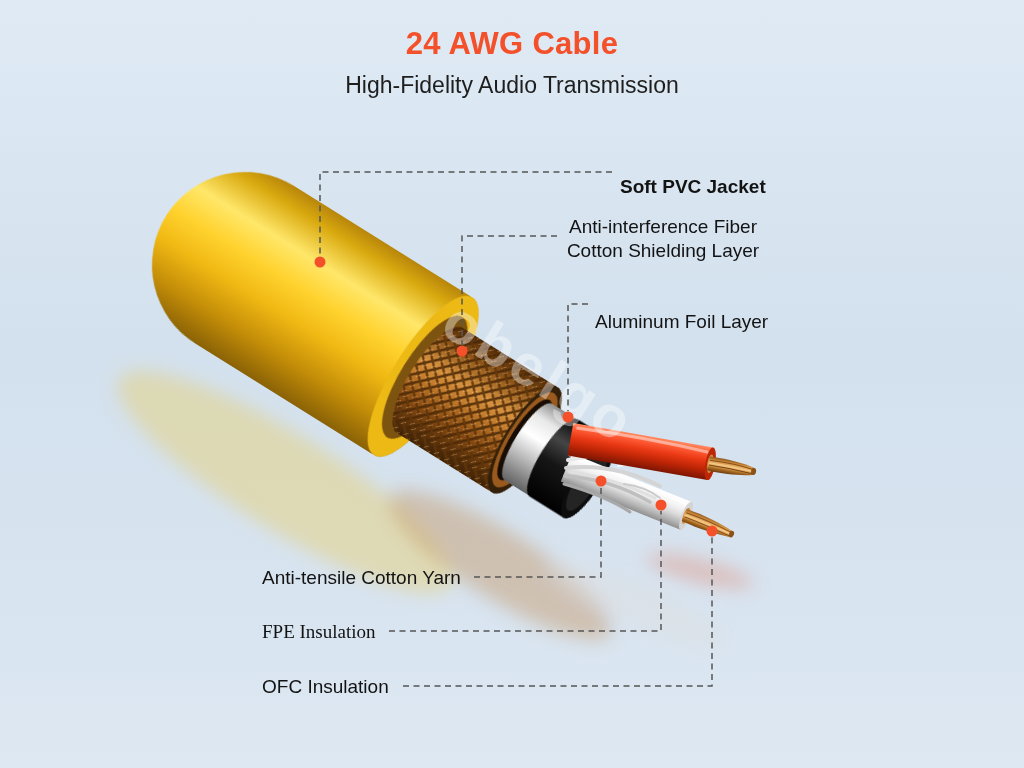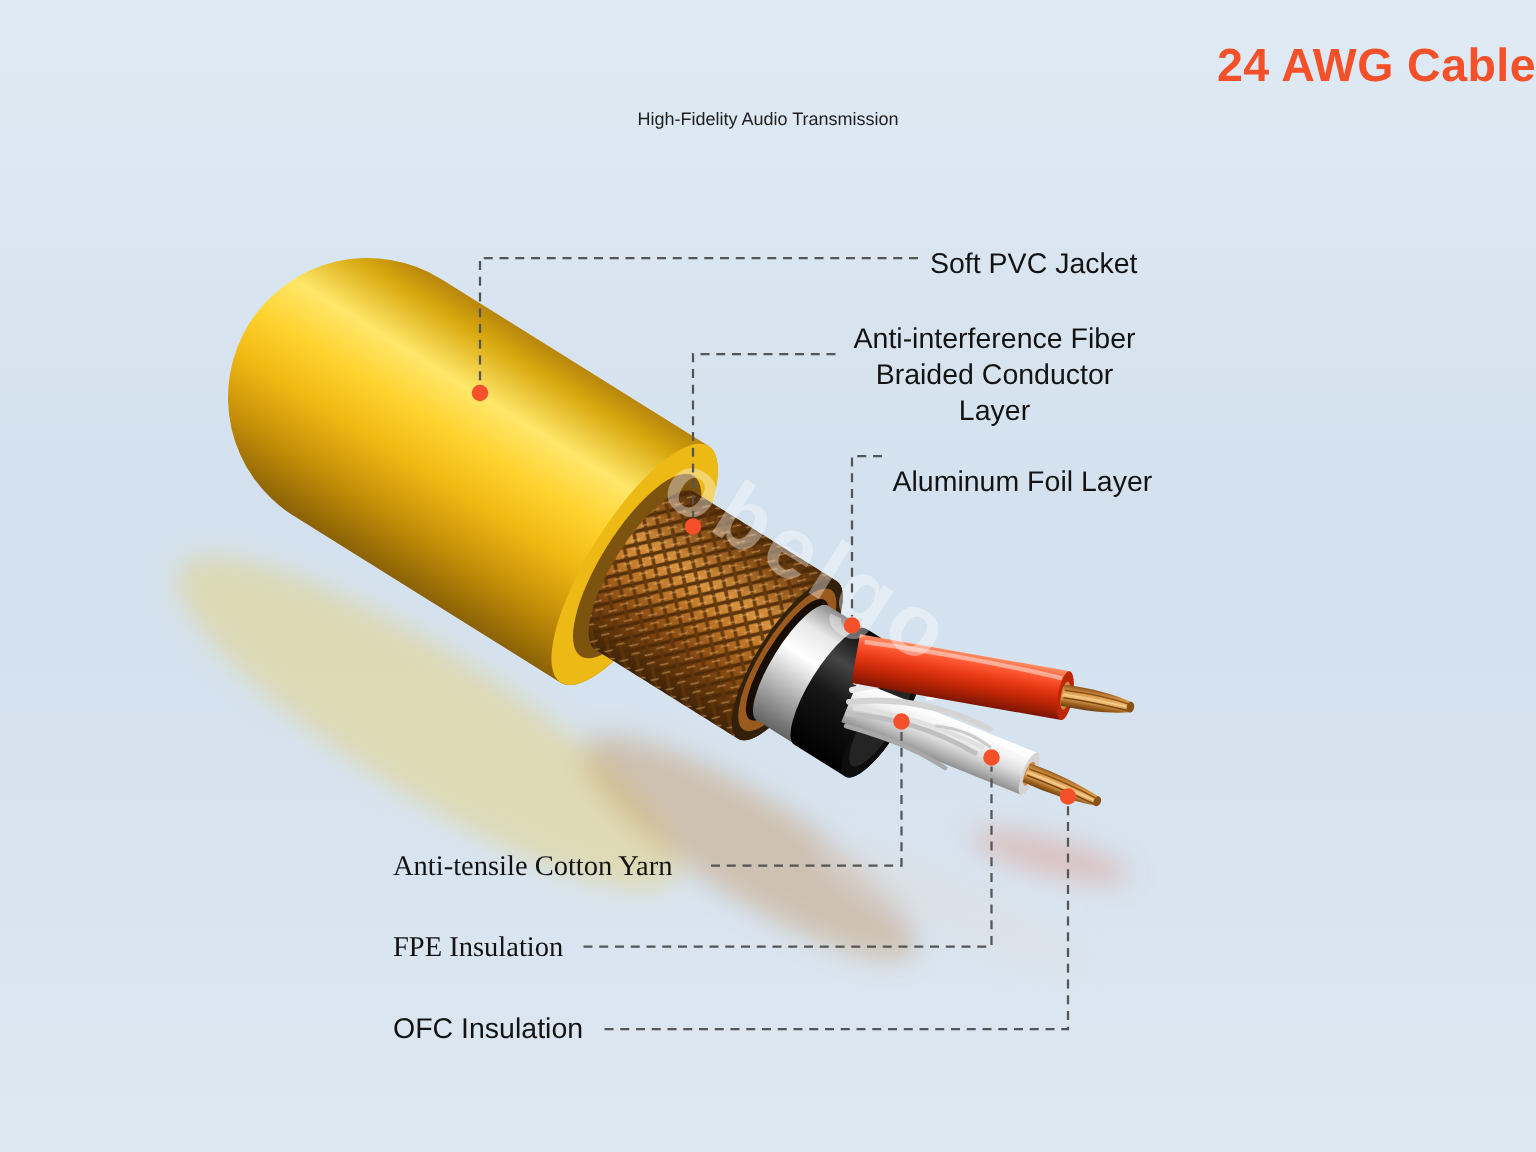--- a/index.html
+++ b/index.html
@@ -3,26 +3,26 @@
 <meta charset="utf-8">
 <style>
   html,body{margin:0;padding:0;background:#e8eef5;}
   .stage{
     position:relative;width:1024px;height:768px;overflow:hidden;
     background:linear-gradient(180deg,#dfeaf4 0%,#d3e1ee 45%,#d8e4f0 78%,#dde8f2 100%);
     font-family:"Liberation Sans","DejaVu Sans",sans-serif;
     -webkit-font-smoothing:antialiased;
   }
   .title{
-    position:absolute;left:0;top:26px;width:100%;text-align:right;
+    position:absolute;left:0;top:26px;width:100%;text-align:center;
     font-size:31px;font-weight:bold;color:#f4502a;letter-spacing:.3px;
   }
   .subtitle{
     position:absolute;left:0;top:72px;width:100%;text-align:center;
-    font-size:12px;color:#1e1e1e;
+    font-size:23px;color:#1e1e1e;
   }
   .callout{
     position:absolute;font-size:19px;color:#131313;white-space:nowrap;line-height:24px;
   }
   .callout.center{text-align:center;white-space:normal;}
   svg.art{position:absolute;left:0;top:0;}
 </style>
 </head>
 <body>
 
@@ -179,28 +179,28 @@
       <circle cx="568" cy="417" r="5.5"></circle>
       <circle cx="601" cy="481" r="5.5"></circle>
       <circle cx="661" cy="505" r="5.5"></circle>
       <circle cx="712" cy="531" r="5.5"></circle>
     </g>
   </svg>
 
   <div class="title">24 AWG Cable</div>
   <div class="subtitle">High-Fidelity Audio Transmission</div>
 
-  <div class="callout" style="left:620px;top:165px;">Soft PVC Jacket</div>
+  <div class="callout" style="left:620px;top:175px;font-weight:bold;">Soft PVC Jacket</div>
 
   <div class="callout center" style="left:563px;top:215px;width:200px;">
     <div>Anti-interference Fiber</div>
-    <div>Braided Conductor Layer</div>
+    <div>Cotton Shielding Layer</div>
   </div>
 
   <div class="callout" style="left:595px;top:293px;margin-top:17px;">Aluminum Foil Layer</div>
 
-  <div class="callout" style="left:262px;top:566px;font-family:Liberation Serif, serif;">Anti-tensile Cotton Yarn</div>
+  <div class="callout" style="left:262px;top:566px;">Anti-tensile Cotton Yarn</div>
 
   <div class="callout" style="left:262px;top:620px;font-family:Liberation Serif, serif;">FPE Insulation</div>
 
   <div class="callout" style="left:262px;top:675px;">OFC Insulation</div>
 
 </div>
 
 </body></html>

